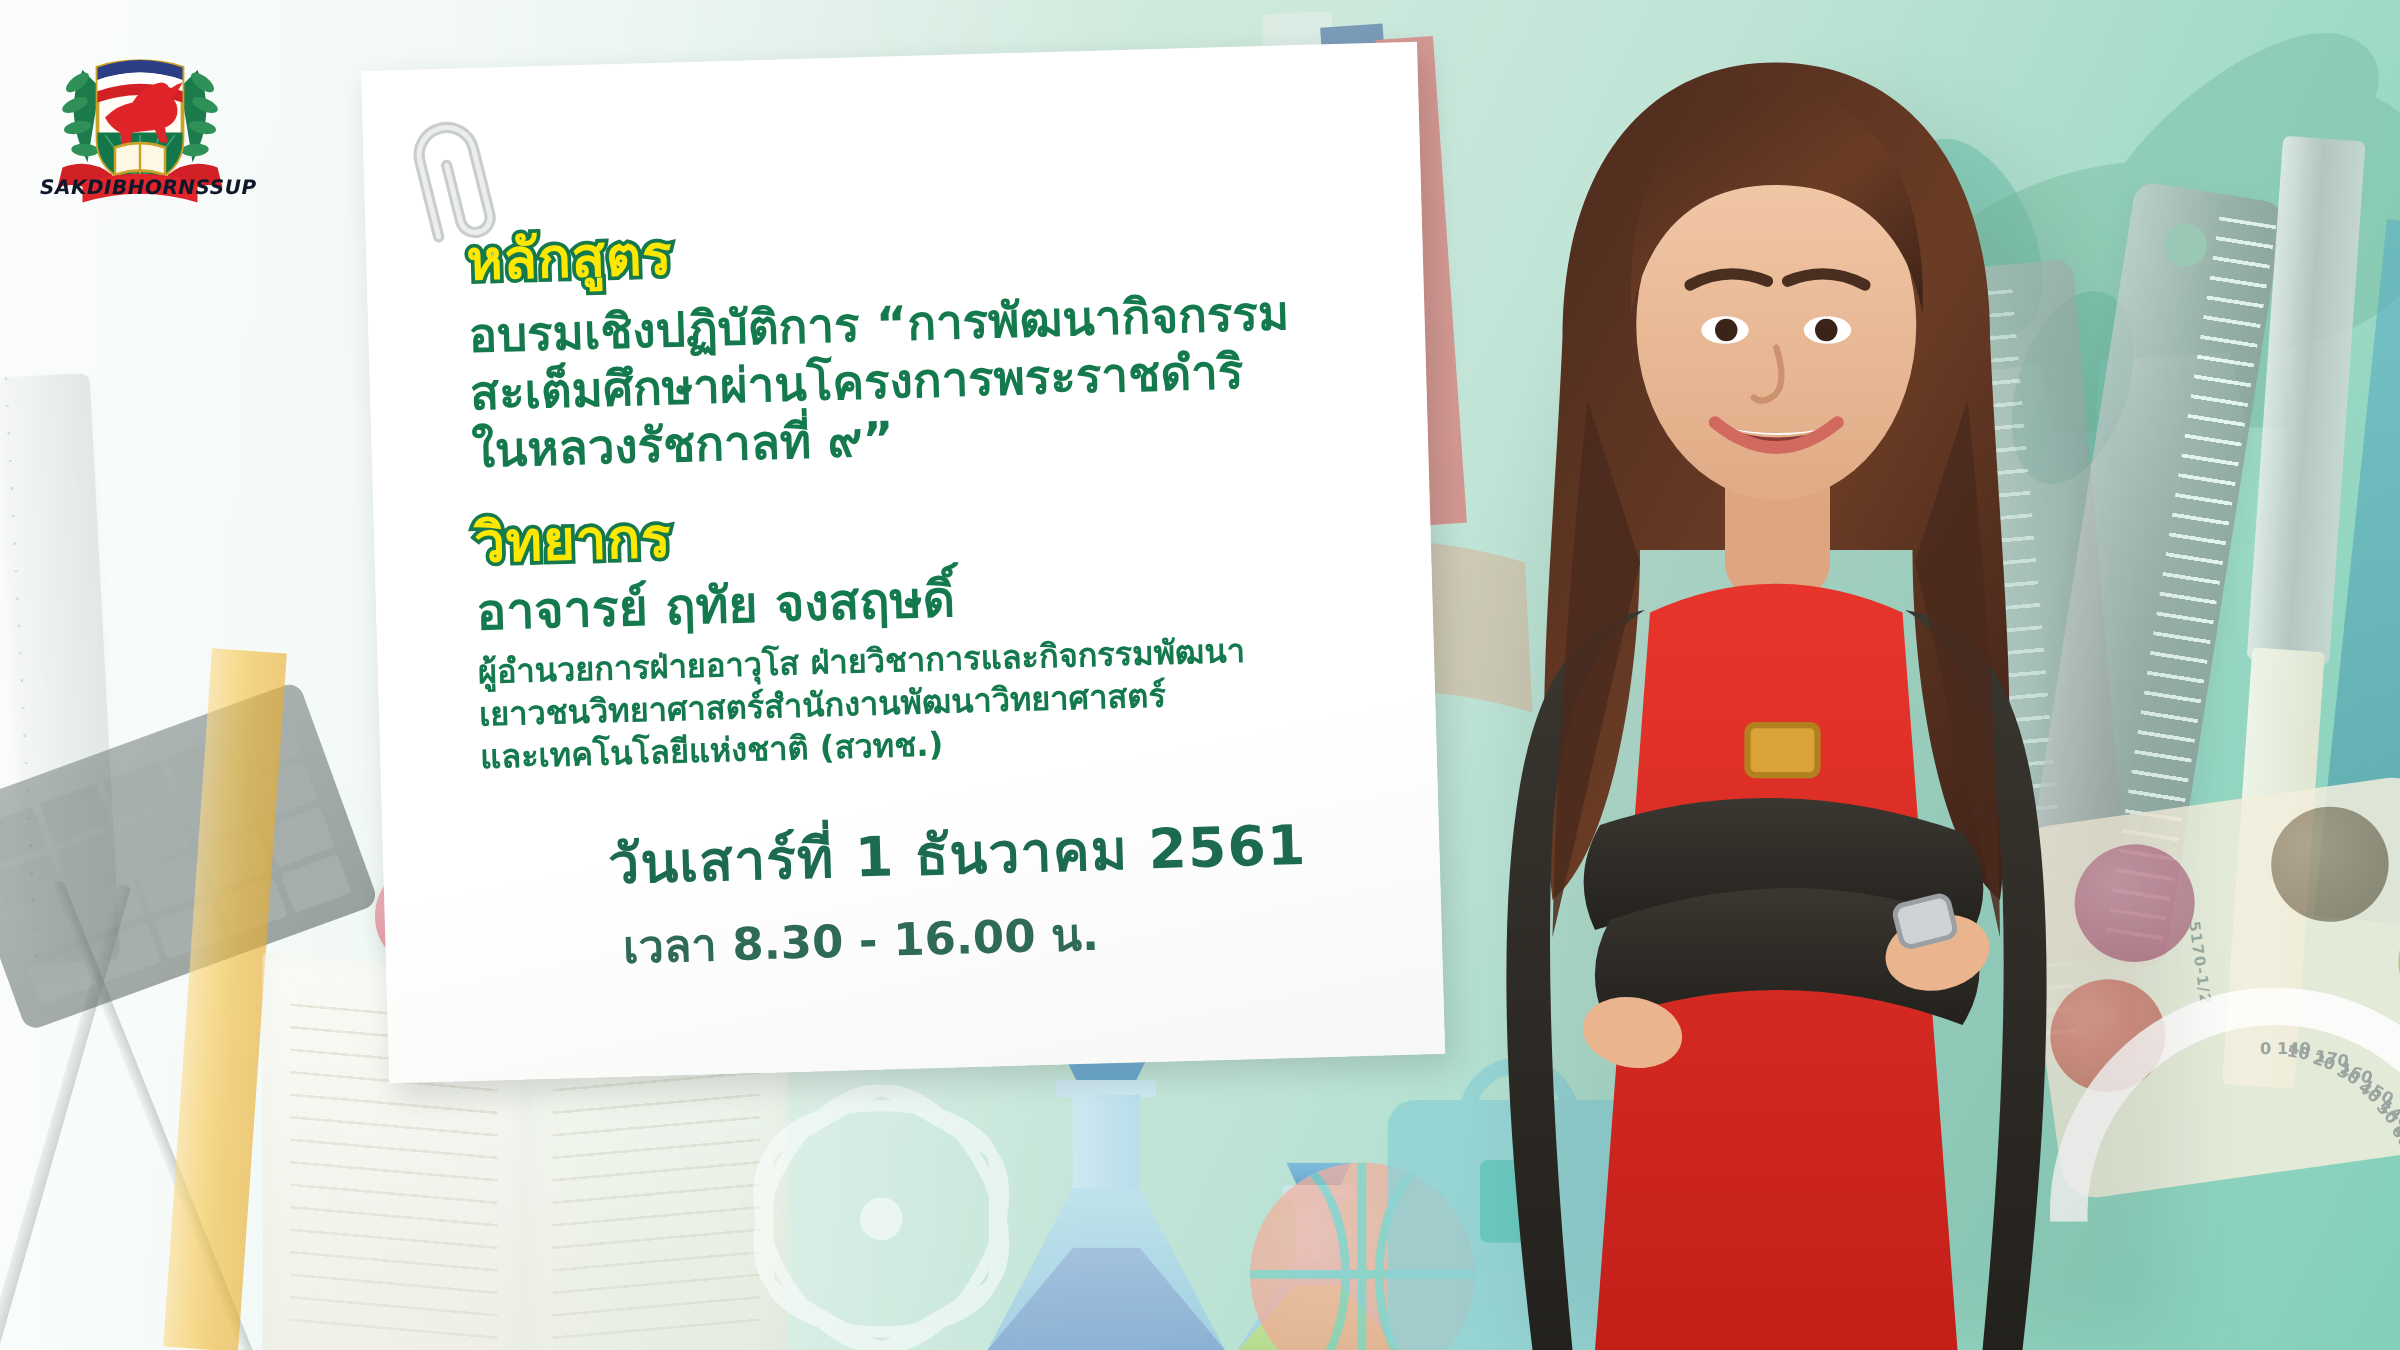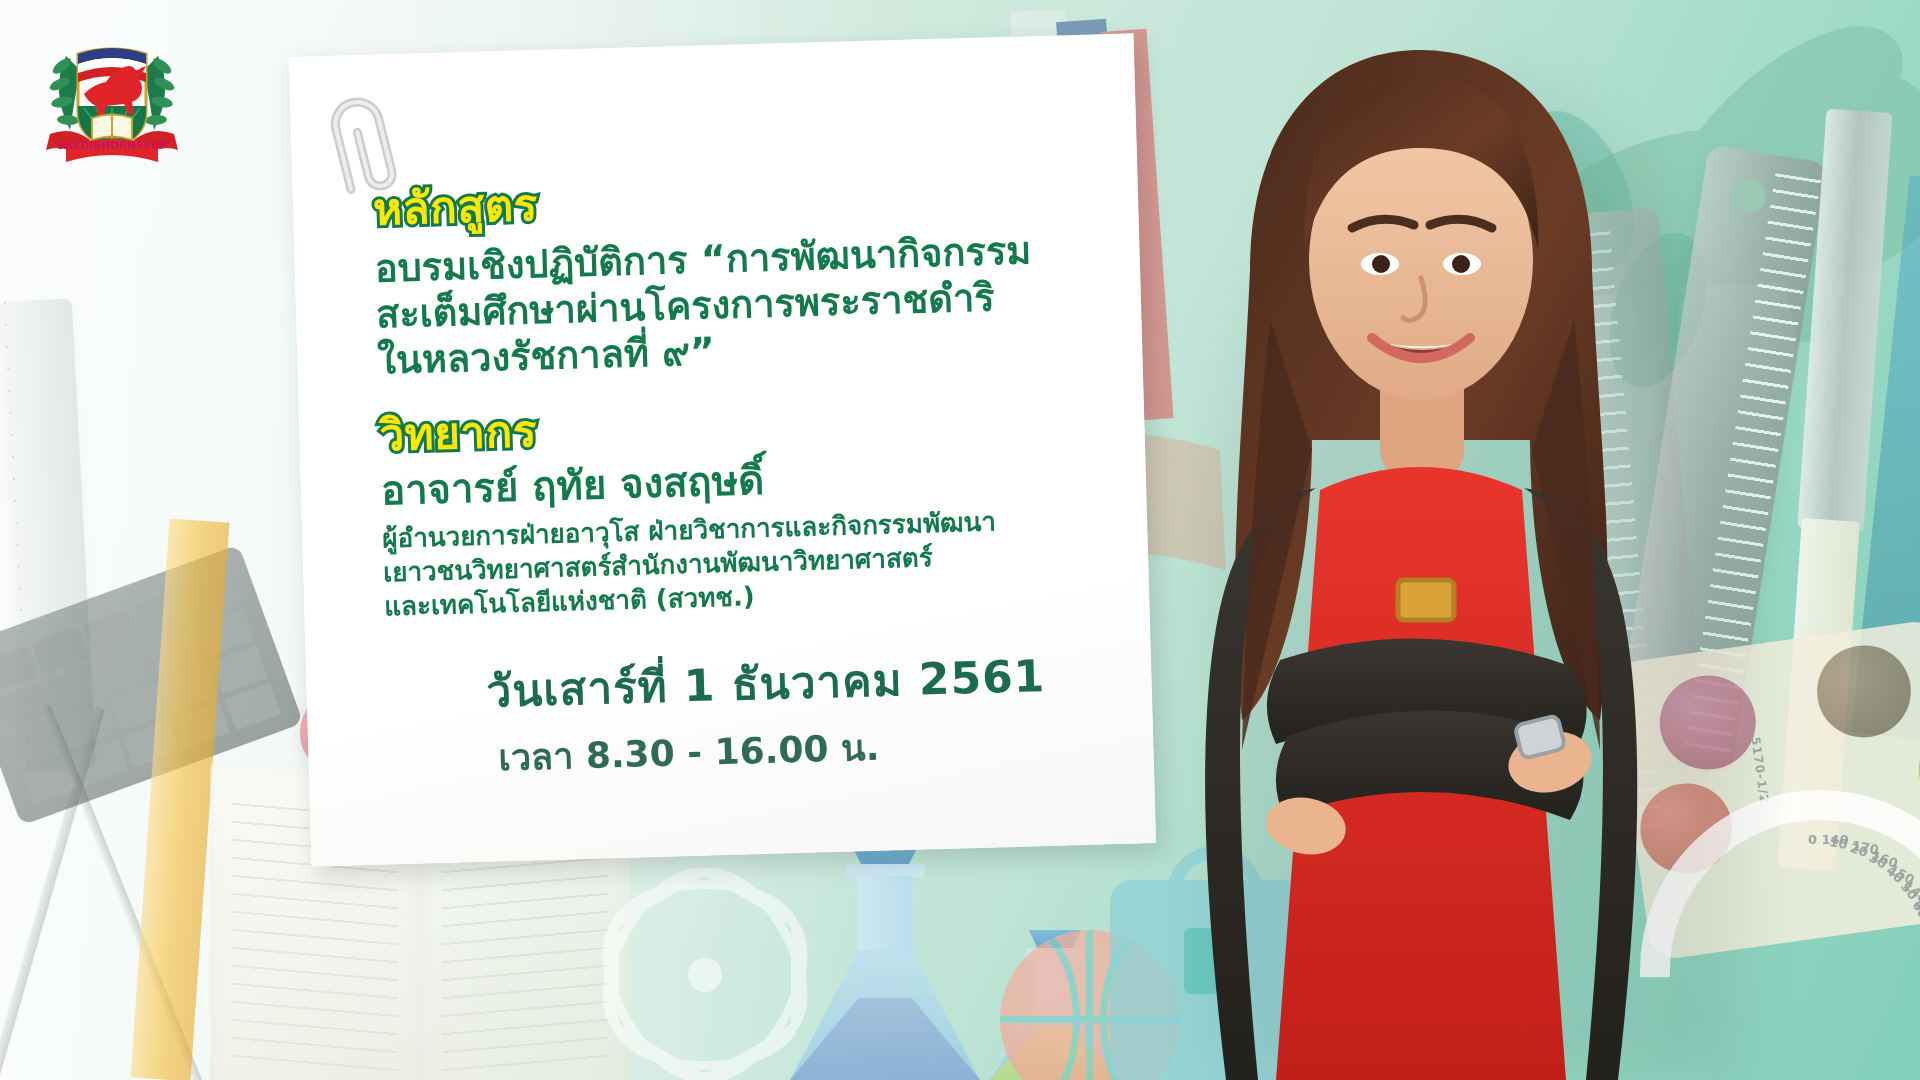--- a/index.html
+++ b/index.html
@@ -216,21 +216,21 @@
   .time-line{
     font-weight:bold; font-size:36px; color:#2f6a55; margin-left:110px; margin-top:4px;
   }
 
   
   .logo{
     position:absolute; left:32px; top:14px; width:160px; height:150px;
   }
   .logo-name{
     position:absolute; left:32px; top:140px; width:160px; text-align:center;
-    font-size:10px; font-weight:bold; color:#be185d; letter-spacing:.4px;
+    font-size:16px; font-weight:bold; color:#0f172a; letter-spacing:.4px;font-style:italic;
   }
   .girl-shadow{
     position:absolute; right:180px; bottom:0; width:520px; height:1000px;
     filter:blur(30px); background:rgba(0,0,0,.07); border-radius:50% 50% 0 0;
   }
 </style>
 </head>
 <body>
 
 <div id="poster">

